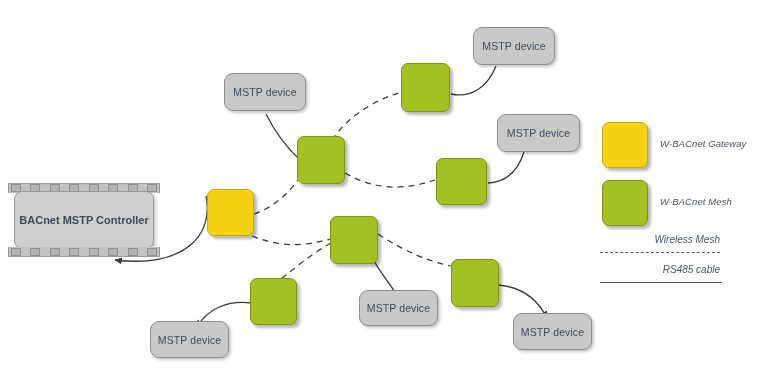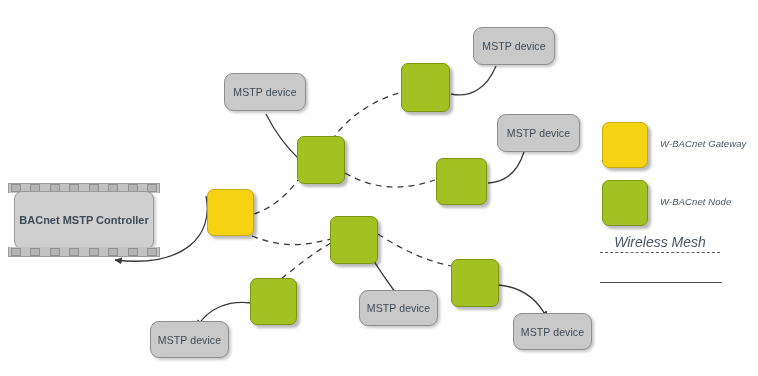--- a/index.html
+++ b/index.html
@@ -75,22 +75,22 @@
   .tooth{width:10px;height:8px;background:#b4b4b4;border:1px solid #8f8f8f;box-sizing:border-box;margin-top:1px;}
 
   
   #legend{position:absolute;left:598px;top:112px;width:158px;height:180px;z-index:3;font-style:italic;}
   .legend-swatch{position:absolute;width:44px;height:44px;}
   .legend-label{
     position:absolute;color:#4a5560;font-size:9.5px;white-space:nowrap;
     letter-spacing:.1px;
   }
   .legend-line-label{
-    position:absolute;color:#4a5560;font-size:14px;white-space:nowrap;
-    text-align:center;width:120px;
+    position:absolute;color:#4a5560;font-size:10px;white-space:nowrap;
+    text-align:right;width:120px;
   }
   .legend-dash{
     position:absolute;left:2px;width:120px;height:0;
     border-top:1.3px dashed #5b5b5b;
   }
   .legend-solid{
     position:absolute;left:2px;width:122px;height:0;
     border-top:1.4px solid #4d4d4d;
   }
 </style>
@@ -193,21 +193,22 @@
   <div class="node mstp-device" style="left:513px;top:313px;width:79px;height:37px;">
     <span>MSTP device</span>
   </div>
 
   <div id="legend">
 
     <div class="legend-swatch wgateway" style="left:4px;top:10px;"></div>
     <div class="legend-label" style="left:62px;top:26px;">W-BACnet Gateway</div>
 
     <div class="legend-swatch wnode" style="left:4px;top:68px;"></div>
-    <div class="legend-label" style="left:62px;top:84px;">W-BACnet Node</div>
+    <div class="legend-label" style="left:62px;top:84px;">W-BACnet Mesh</div>
 
     <div class="legend-line-label" style="left:2px;top:122px;">Wireless Mesh</div>
     <div class="legend-dash" style="top:140px;"></div>
 
+    <div class="legend-line-label" style="left:2px;top:152px;">RS485 cable</div>
     <div class="legend-solid" style="top:170px;"></div>
   </div>
 
 </div>
 
 </body></html>

